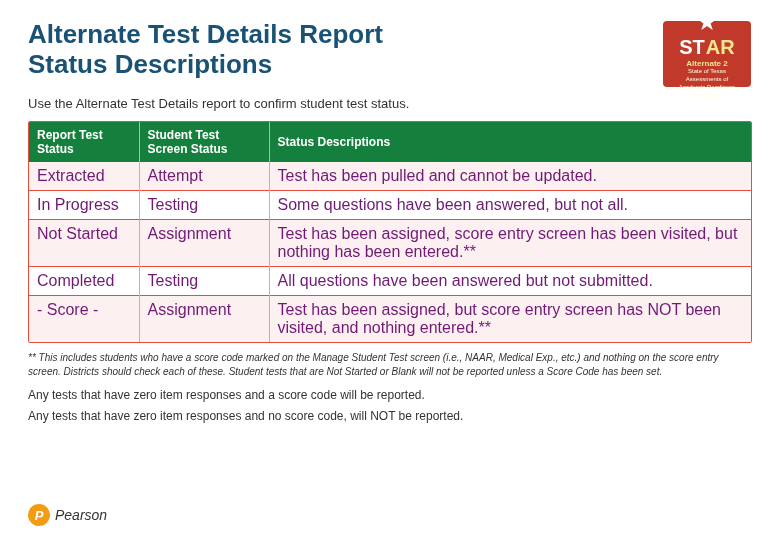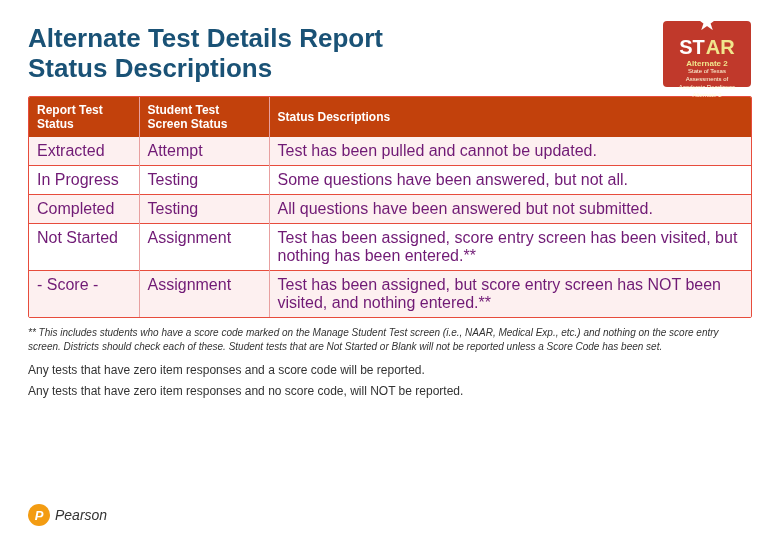--- a/index.html
+++ b/index.html
@@ -16,21 +16,21 @@
       width: 780px;
       height: 540px;
       padding: 20px 28px 14px 28px;
       display: flex;
       flex-direction: column;
     }
 
     .header-row {
       display: flex;
       justify-content: space-between;
-      align-items: center;
+      align-items: flex-start;
       margin-bottom: 8px;
     }
 
     .title-block {
       flex: 1;
     }
 
     .main-title {
       font-size: 26px;
       font-weight: bold;
@@ -76,21 +76,21 @@
       margin-bottom: 8px;
     }
 
     table {
       width: 100%;
       border-collapse: collapse;
       font-size: 12px;
     }
 
     thead tr {
-      background: #c2410c;
+      background: #15803d;
       color: #fff;
     }
 
     thead th {
       padding: 6px 8px;
       text-align: left;
       font-weight: bold;
       font-size: 12px;
       border-right: 1px solid #e8a0a0;
     }
@@ -233,20 +233,21 @@
           <span class="ar-text">AR</span>
         </div>
         <div class="logo-alternate2">Alternate 2</div>
         <div class="logo-smalltext">
           State of Texas<br>Assessments of<br>Academic Readiness<br>Alternate 2
         </div>
       </div>
     </div>
   </div>
 
+  <div class="subtitle">Use the Alternate Test Details report to confirm student test status.</div>
 
   <div class="table-wrapper">
     <table>
       <thead>
         <tr>
           <th class="col-status">Report Test Status</th>
           <th class="col-screen">Student Test Screen Status</th>
           <th class="col-desc">Status Descriptions</th>
         </tr>
       </thead>
@@ -255,28 +256,28 @@
           <td class="col-status">Extracted</td>
           <td class="col-screen">Attempt</td>
           <td class="col-desc">Test has been pulled and cannot be updated.</td>
         </tr>
         <tr>
           <td class="col-status">In Progress</td>
           <td class="col-screen">Testing</td>
           <td class="col-desc">Some questions have been answered, but not all.</td>
         </tr>
         <tr>
+          <td class="col-status">Not Started</td>
+          <td class="col-screen">Assignment</td>
+          <td class="col-desc">Test has been assigned, score entry screen has been visited, but nothing has been entered.**</td>
+        </tr>
+        <tr>
           <td class="col-status">Completed</td>
           <td class="col-screen">Testing</td>
           <td class="col-desc">All questions have been answered but not submitted.</td>
-        </tr>
-        <tr>
-          <td class="col-status">Not Started</td>
-          <td class="col-screen">Assignment</td>
-          <td class="col-desc">Test has been assigned, score entry screen has been visited, but nothing has been entered.**</td>
         </tr>
         <tr>
           <td class="col-status">- Score -</td>
           <td class="col-screen">Assignment</td>
           <td class="col-desc">Test has been assigned, but score entry screen has NOT been visited, and nothing entered.**</td>
         </tr>
       </tbody>
     </table>
   </div>
 

